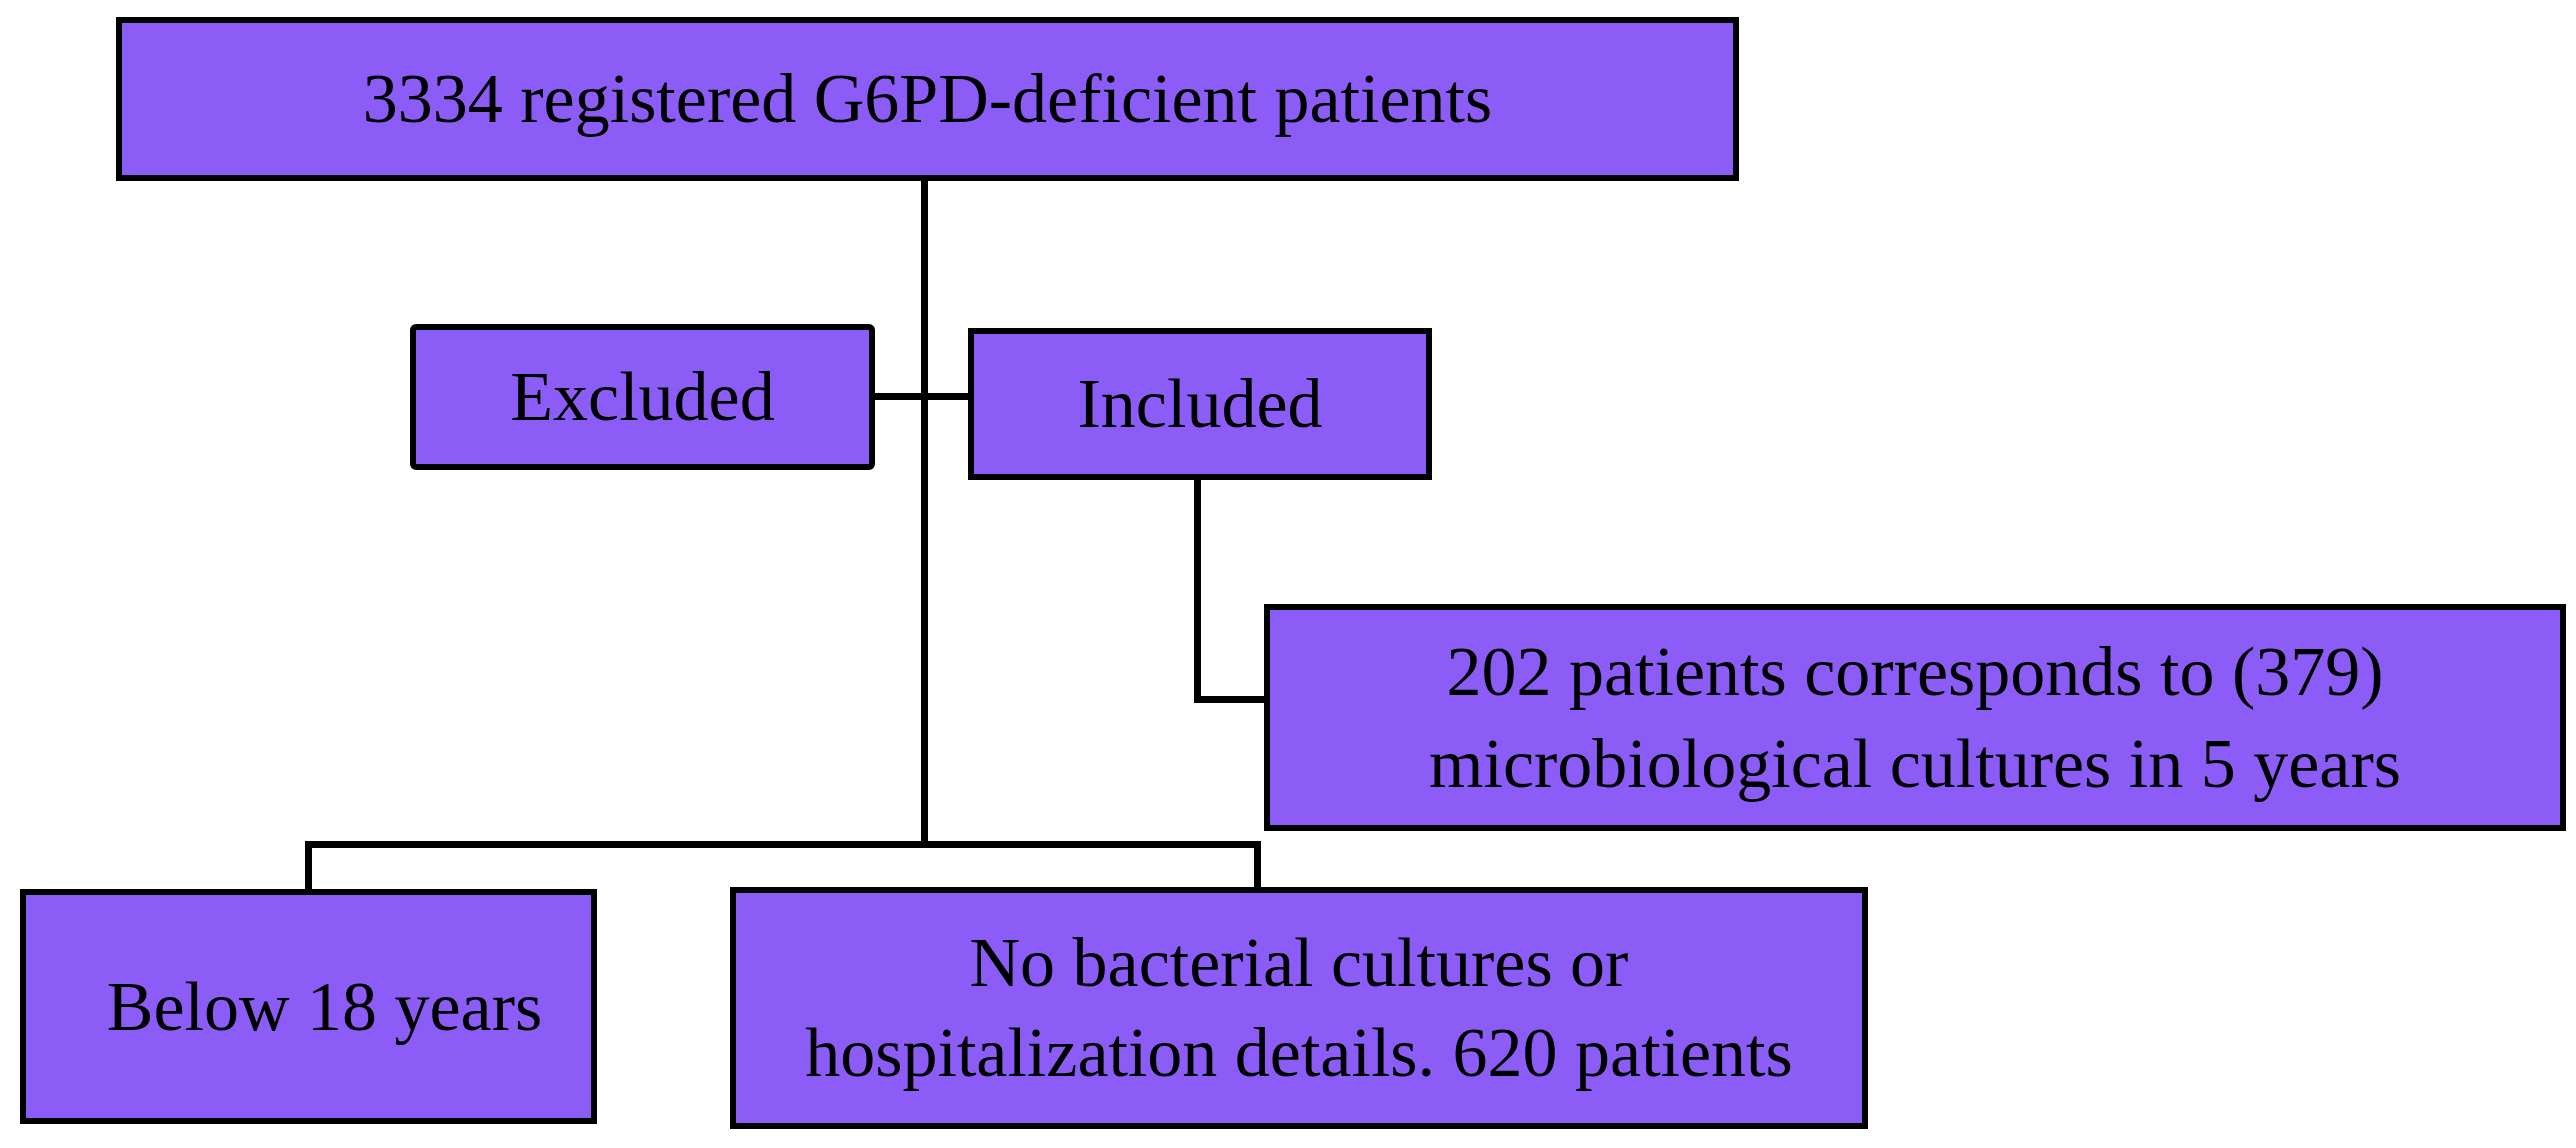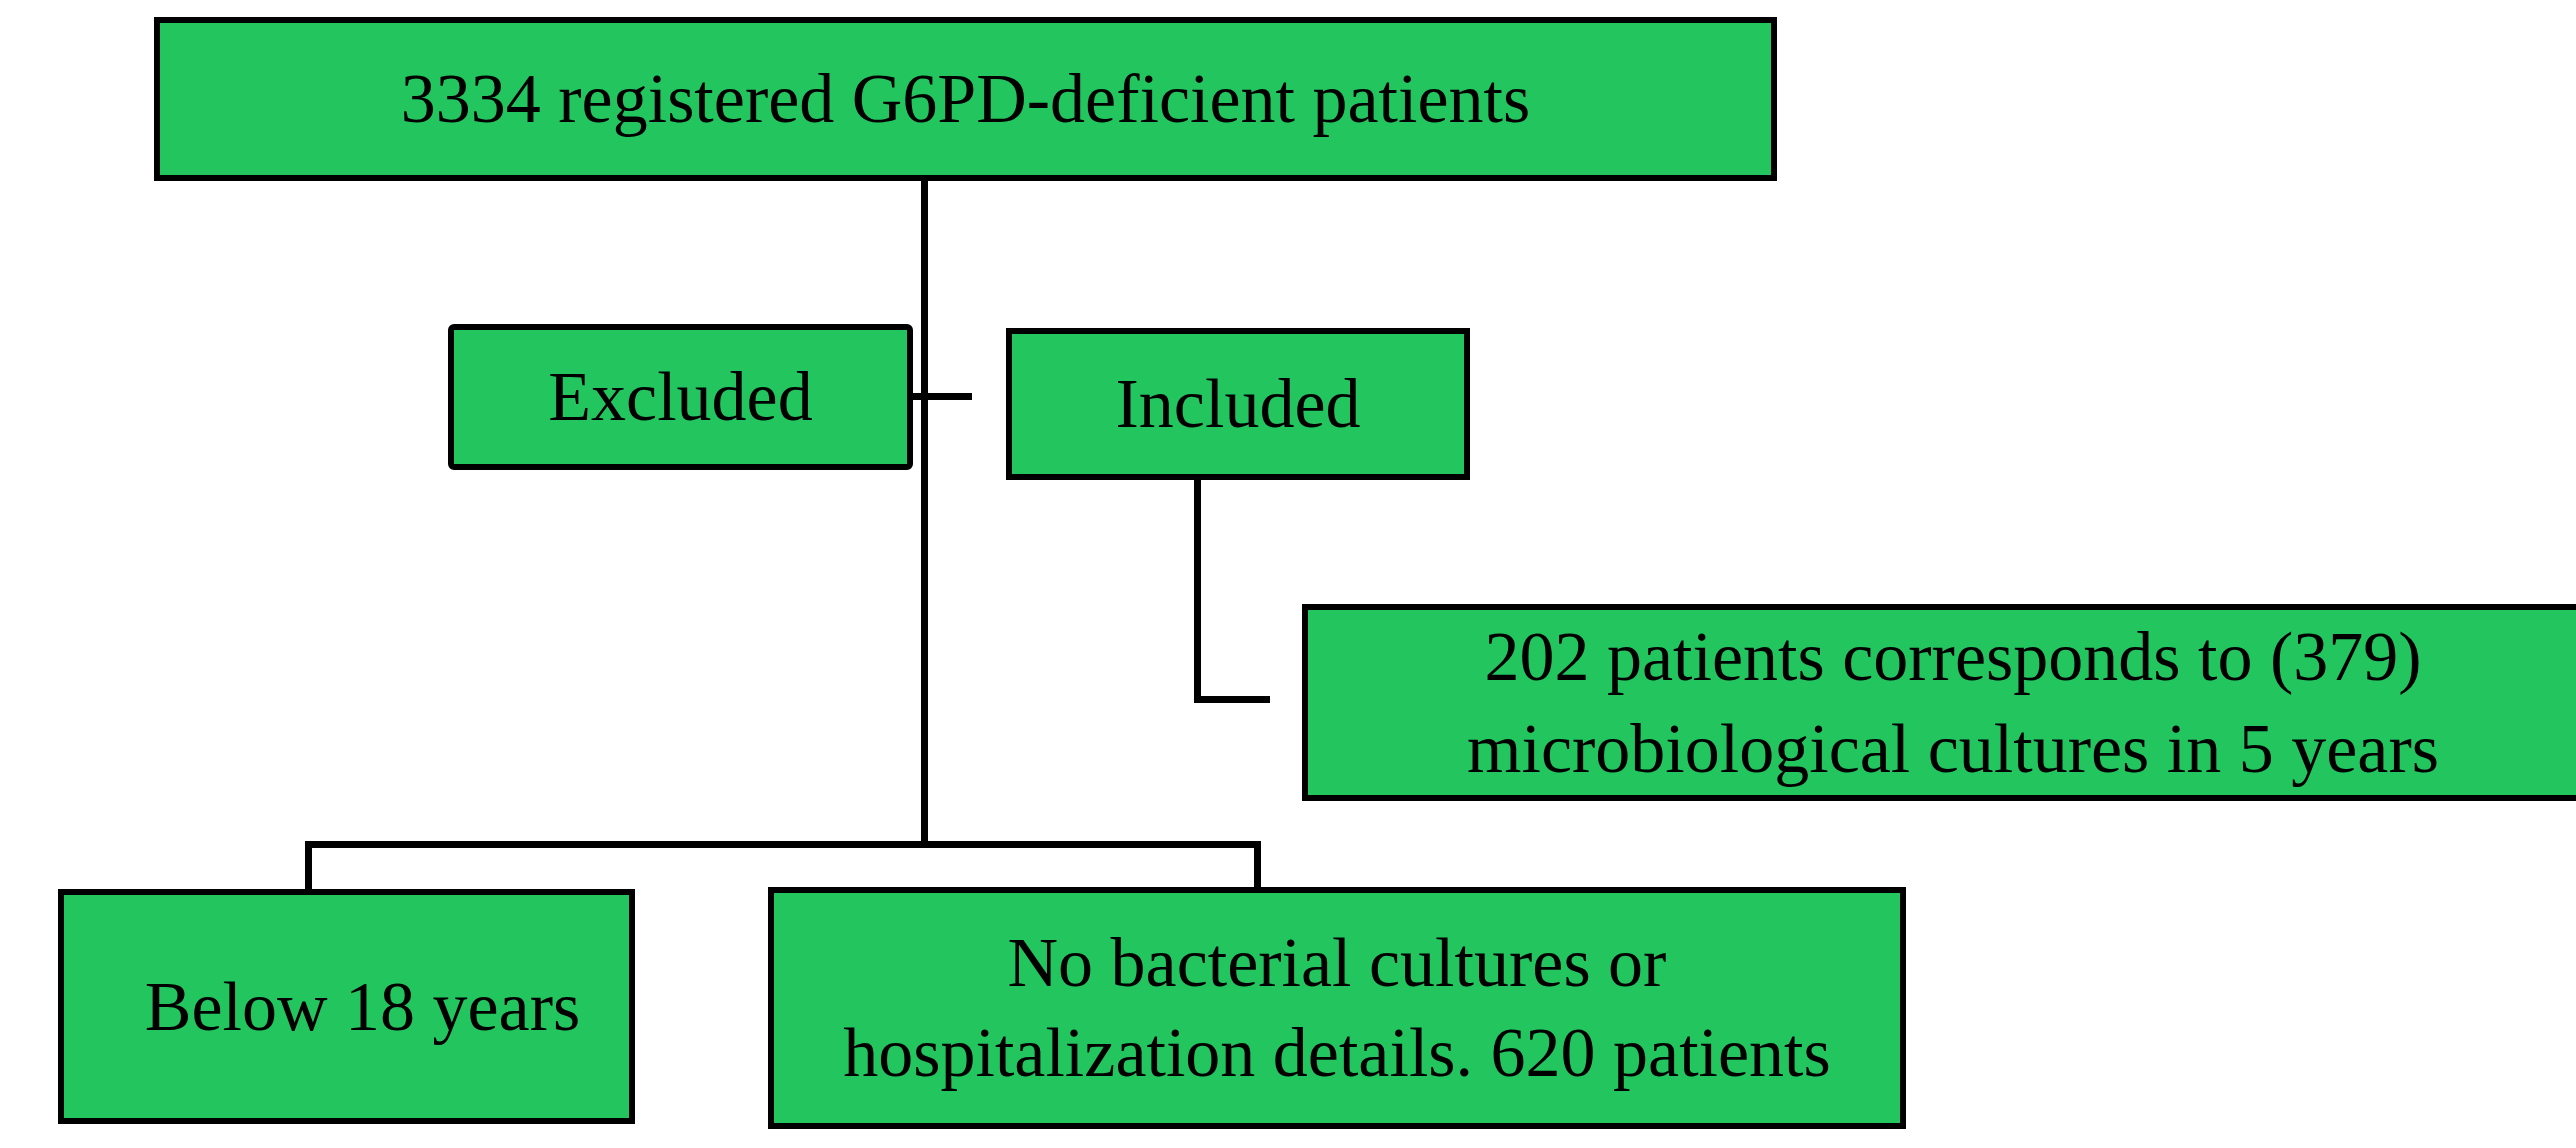--- a/index.html
+++ b/index.html
@@ -13,29 +13,28 @@
     height: 1148px;
     background: #ffffff;
     font-family: "Liberation Serif", "DejaVu Serif", serif;
     color: #000000;
     overflow: hidden;
   }
   .box {
     position: absolute;
     box-sizing: border-box;
     border: 6.5px solid #000000;
-    background: #22c55e;
+    background: #8b5cf6;
     display: flex;
     flex-direction: column;
     align-items: center;
     justify-content: center;
     font-size: 70px;
     line-height: 92px;
     z-index: 2;
-    margin-left: 38px;
   }
   .box .t {
     white-space: nowrap;
   }
   .box.spread {
     justify-content: space-evenly;
   }
   .line {
     position: absolute;
     background: #000000;
@@ -66,21 +65,21 @@
   </div>
 
   <div class="box" style="left:410px; top:324px; width:465px; height:146px;border-radius:6px;">
     <div class="t">Excluded</div>
   </div>
 
   <div class="box" style="left:968px; top:328px; width:464px; height:152px;font-family:Liberation Serif, serif;">
     <div class="t">Included</div>
   </div>
 
-  <div class="box" style="left:1264px; top:604px; width:1302px; height:197px;">
+  <div class="box" style="left:1264px; top:604px; width:1302px; height:227px;">
     <div class="t">202 patients corresponds to (379)</div>
     <div class="t">microbiological cultures in 5 years</div>
   </div>
 
   <div class="box spread" style="left:20px; top:889px; width:577px; height:235px; line-height:74px;padding-left:32px;">
     <div class="t">Below 18 years</div>
   </div>
 
   <div class="box" style="left:730px; top:887px; width:1138px; height:242px; line-height:90px;">
     <div class="t">No bacterial cultures or</div>

